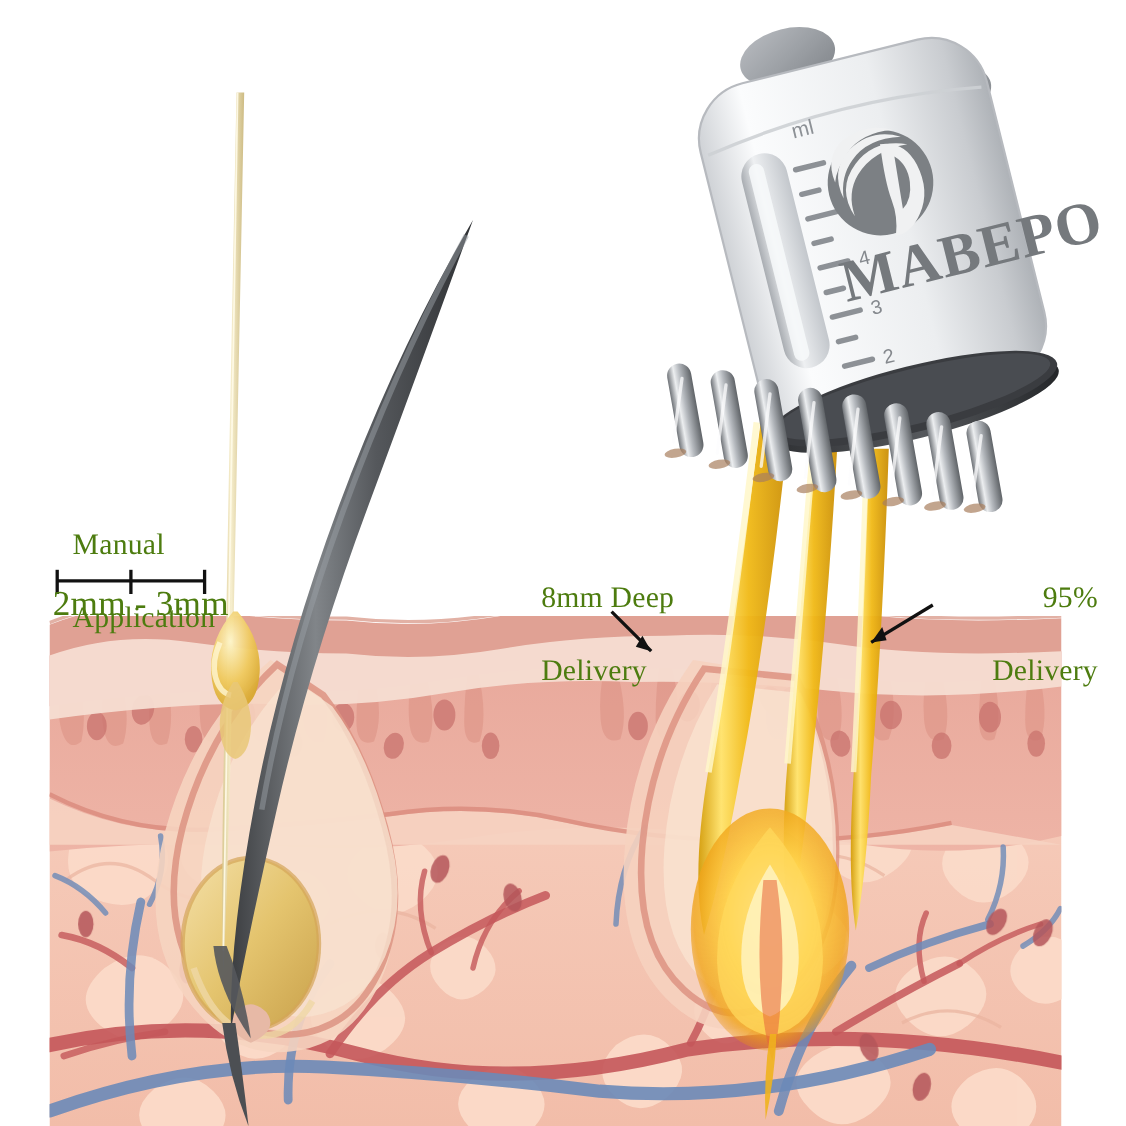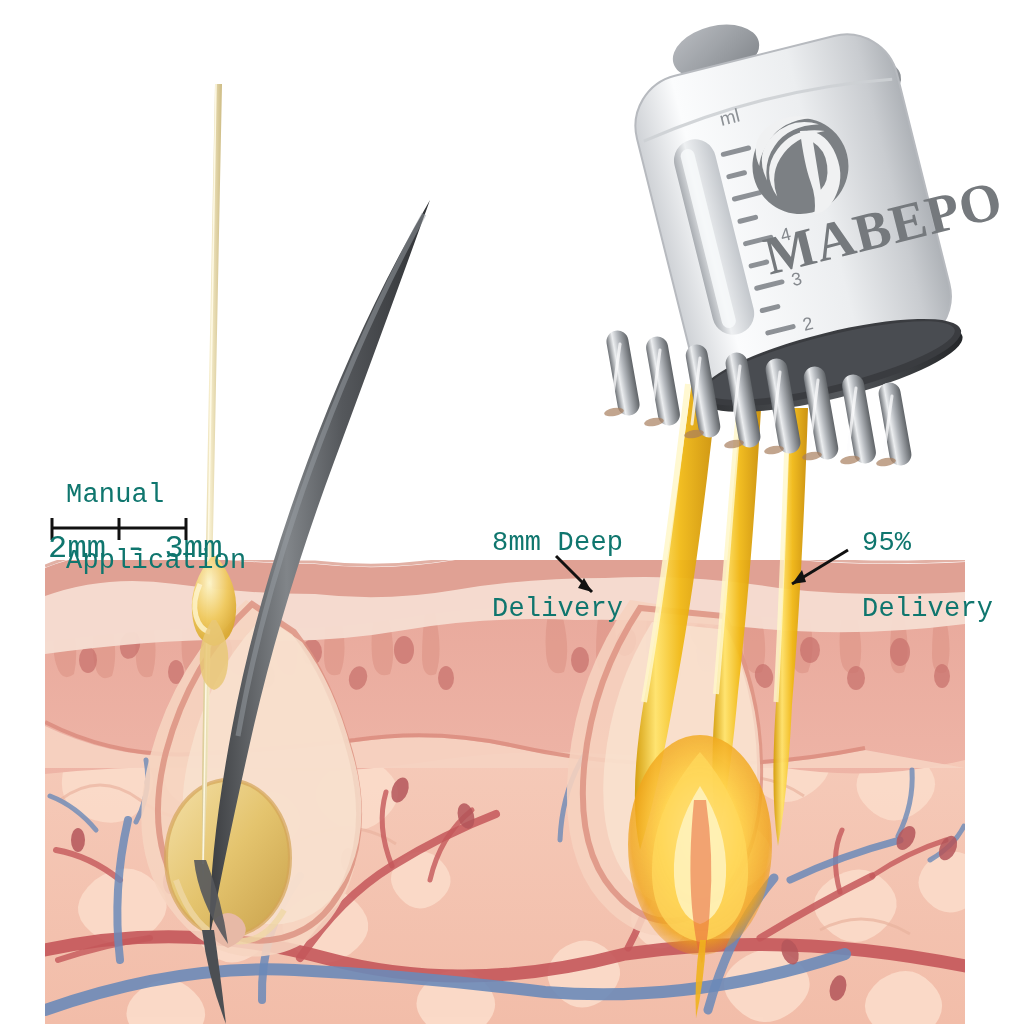--- a/index.html
+++ b/index.html
@@ -1,26 +1,26 @@
 <!DOCTYPE html>
 <html><head>
 <meta charset="utf-8">
 <style>
   html,body{margin:0;padding:0;background:#ffffff;}
   body{width:1024px;height:1024px;overflow:hidden;
        font-family:"Liberation Sans",sans-serif;}
   #stage{position:relative;width:1024px;height:1024px;background:#ffffff;}
   .layer{position:absolute;top:0;left:0;width:1024px;height:1024px;}
   svg{display:block;}
-  .lbl{position:absolute;color:#0f766e;font-family:Liberation Mono, monospace;
+  .lbl{position:absolute;color:#4d7c0f;font-family:Liberation Serif, serif;
        font-size:27px;line-height:33px;letter-spacing:.2px;white-space:pre-line;}
   #manual-label{left:66px;top:446px;}
   #scale-label{left:48px;top:532px;font-size:32px;}
   #deep-label{left:492px;top:494px;text-align:left;}
-  #pct-label{left:862px;top:494px;text-align:left;}
+  #pct-label{left:902px;top:494px;text-align:right;}
 </style>
 </head>
 <body>
 
 <div id="stage">
 
   <div class="layer">
   <svg width="1024" height="1024" viewBox="0 0 1024 1024" xmlns="http://www.w3.org/2000/svg">
     <defs>
       <clipPath id="skinClip">

